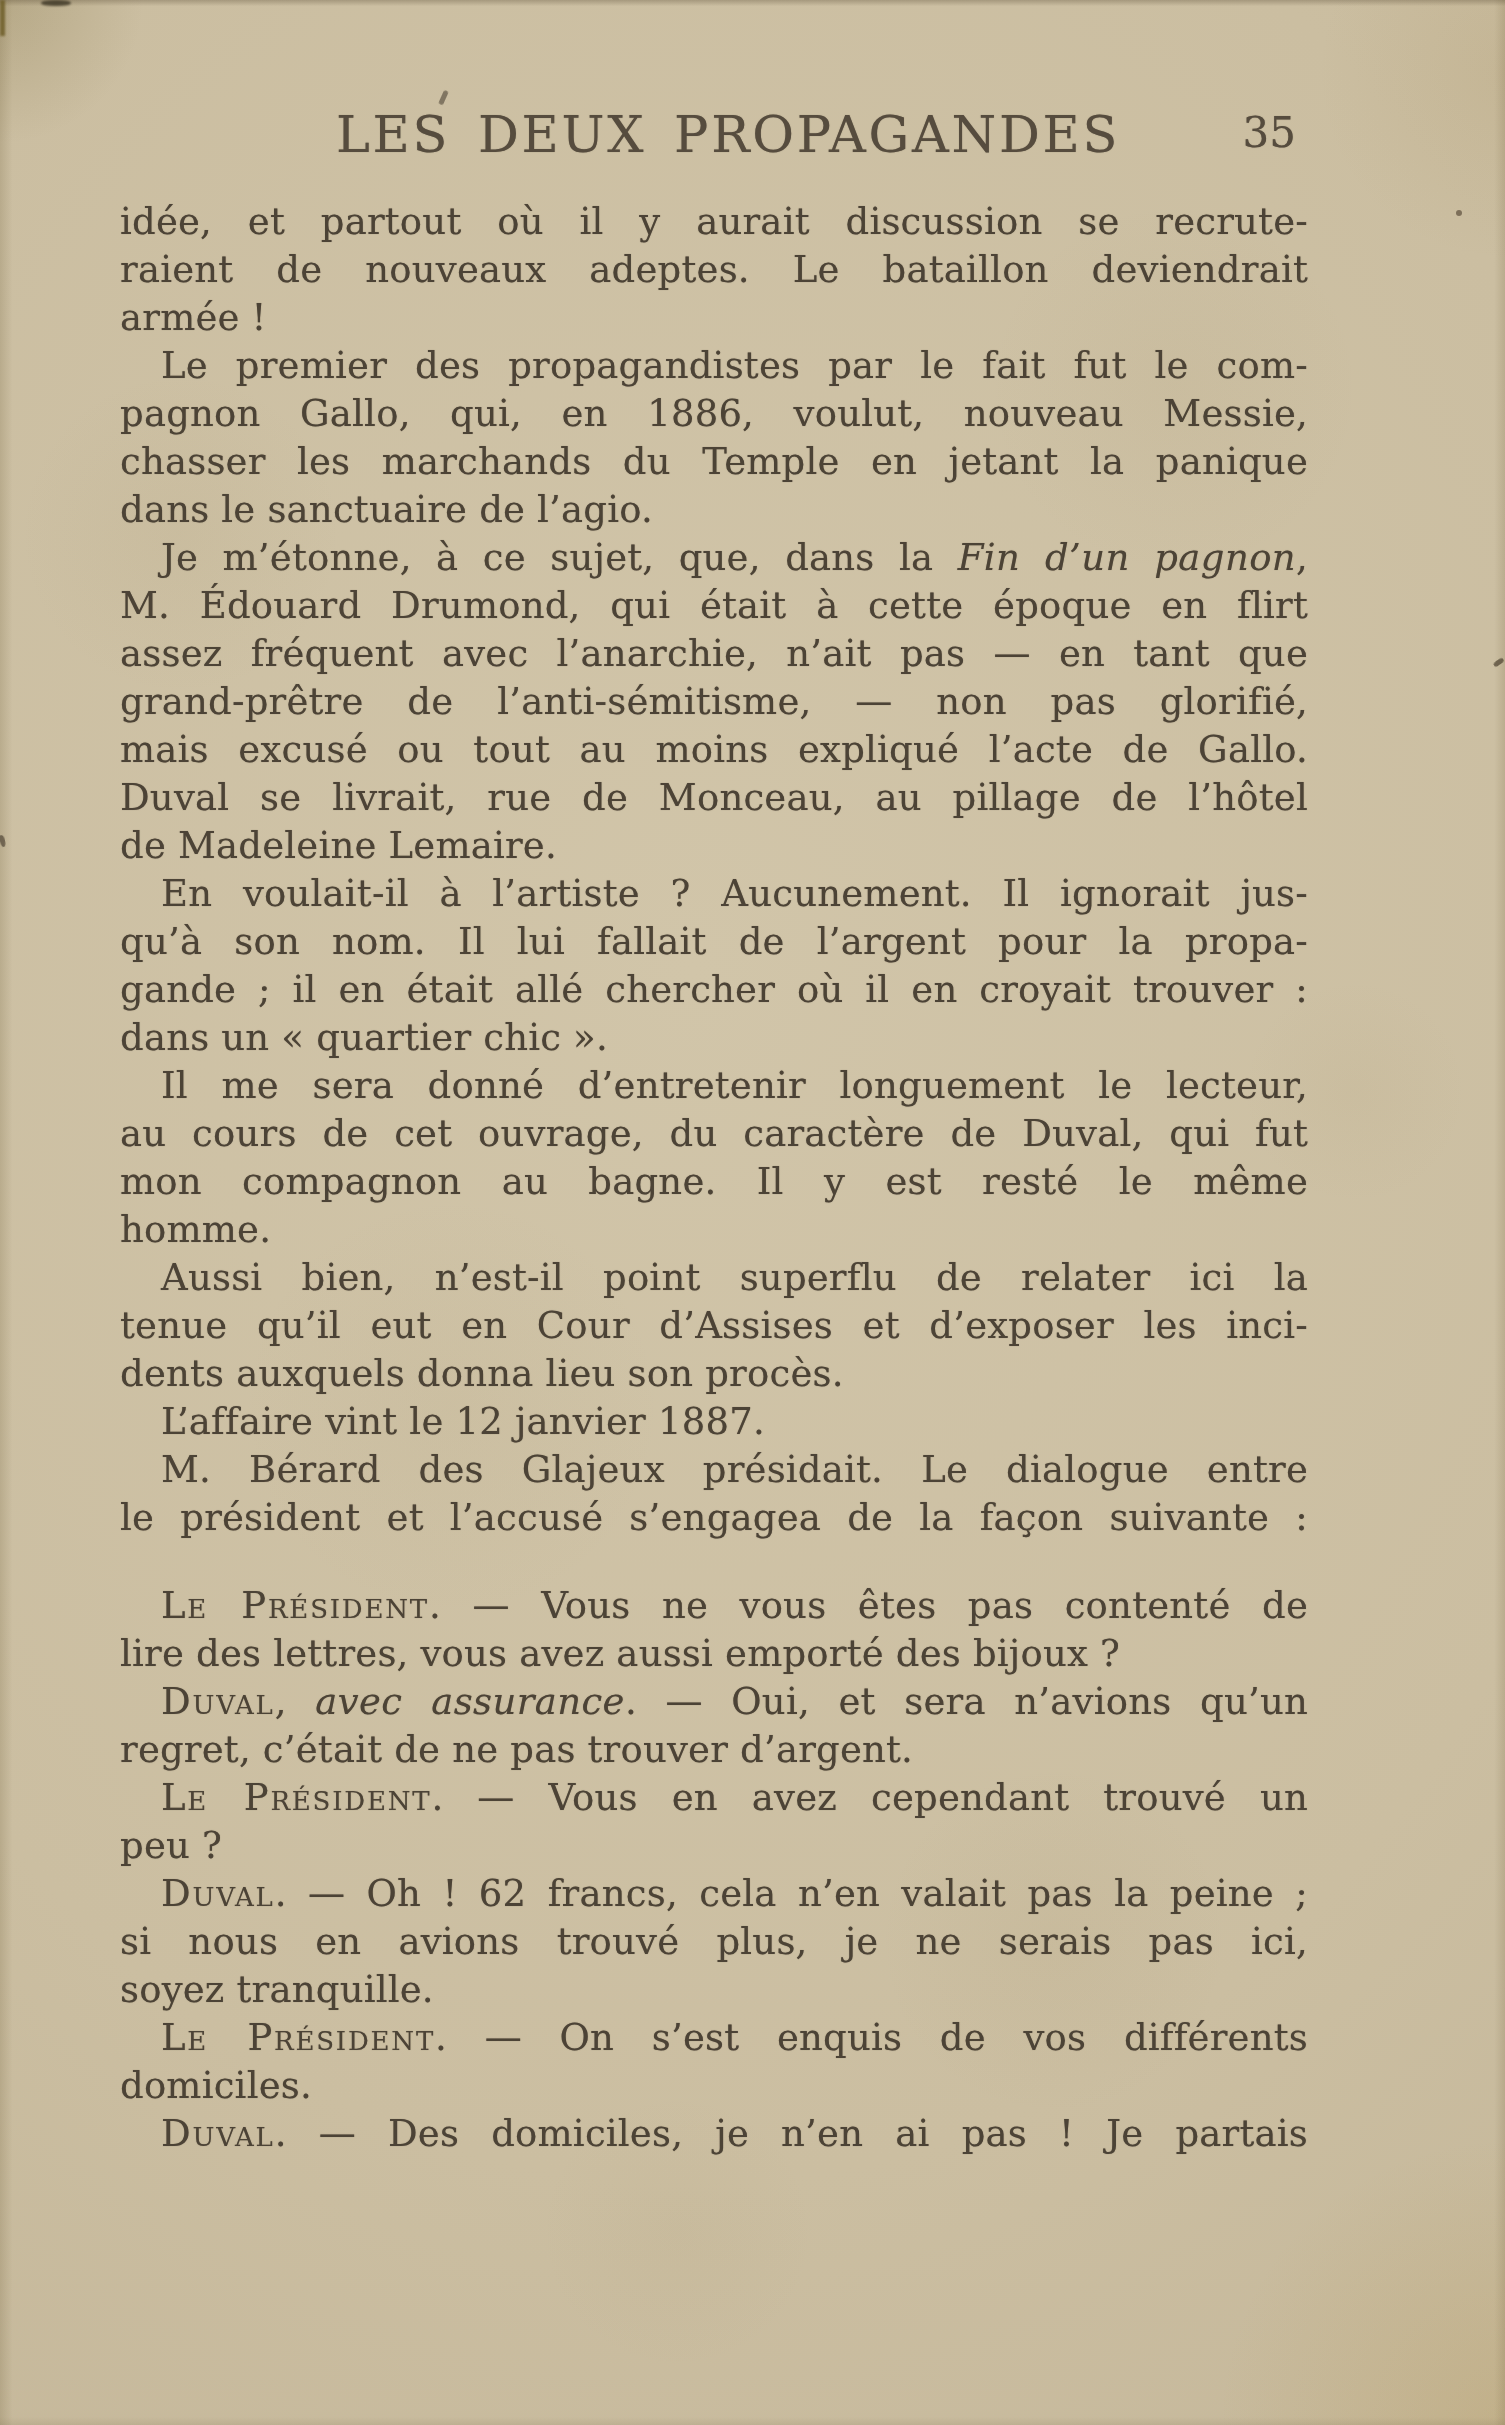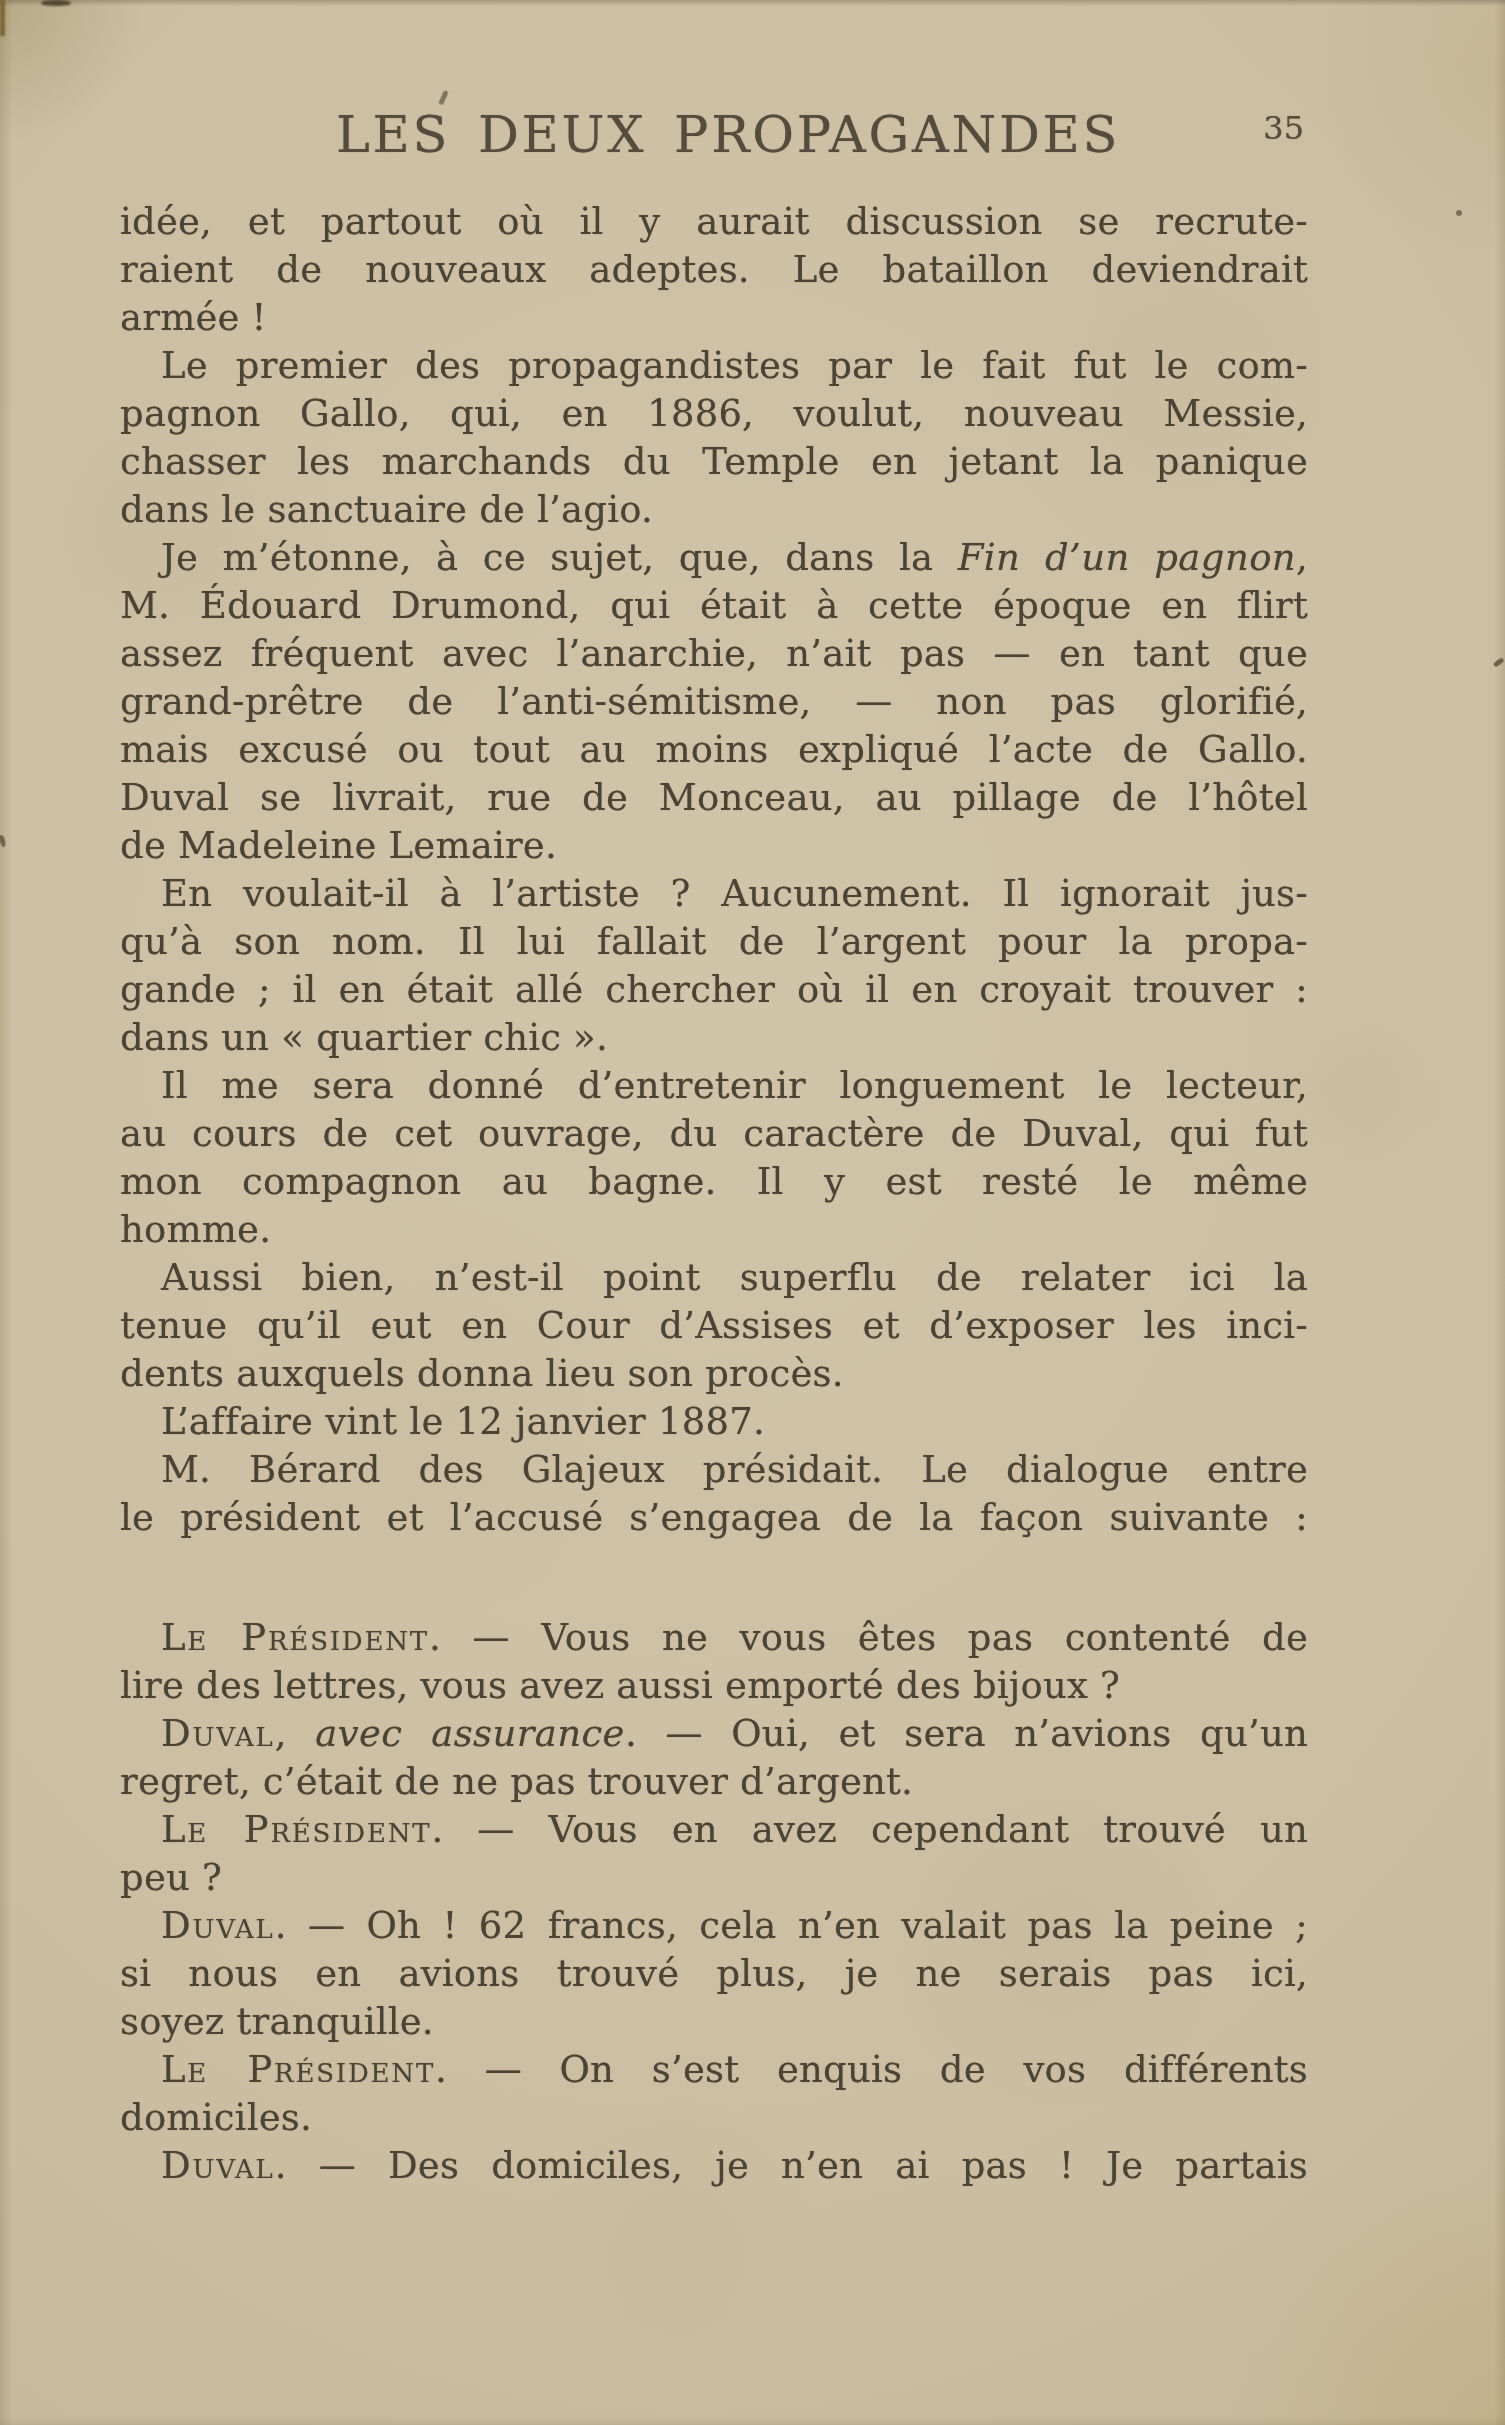--- a/index.html
+++ b/index.html
@@ -33,30 +33,30 @@
       radial-gradient(circle 196px at 45% 92%, rgba(150,130,85,0.05), rgba(150,130,85,0) 70%),
       radial-gradient(circle 161px at 90% 45%, rgba(150,128,80,0.05), rgba(150,128,80,0) 70%);
   }
   .soft{filter:blur(0.3px);}
   .header{position:absolute;left:134px;top:0;width:1188px;height:187px;z-index:2;}
   .title{
     position:absolute;left:50%;transform:translateX(-50%);top:109px;
     font-size:51px;line-height:1;letter-spacing:2.7px;word-spacing:9px;
     color:#564c3e;white-space:nowrap;
   }
-  .pagenum{position:absolute;right:18px;top:112px;font-size:32px;line-height:1;color:#564c3e;}
+  .pagenum{position:absolute;right:26px;top:112px;font-size:42px;line-height:1;color:#564c3e;}
   .text{position:absolute;left:120px;top:198px;width:1188px;z-index:2;}
   .line{
     font-size:37px;height:48px;line-height:48px;
     letter-spacing:0.2px;word-spacing:0;
     text-align:justify;text-align-last:justify;
   }
   .line.end{text-align-last:left;}
   .line.indent{padding-left:41px;}
-  .line.gap{margin-top:72px;}
+  .line.gap{margin-top:40px;}
   .sc{font-variant:small-caps;letter-spacing:1.8px;}
   .it{font-style:italic;letter-spacing:0.4px;}
   
   .artifact{position:absolute;pointer-events:none;z-index:3;}
   .strip-topleft{left:0;top:0;width:5.4px;height:36px;background:#6f5f2a;opacity:0.85;filter:blur(0.9px);}
   .smudge-top{left:41px;top:0;width:30px;height:6.2px;background:#3a3322;border-radius:45%;opacity:0.8;filter:blur(0.9px);}
   .pen-mark{left:441px;top:90px;width:4.5px;height:15px;background:#5a5040;border-radius:2.7px;transform:rotate(24deg);opacity:0.65;filter:blur(0.4px);}
   .speck-right-top{left:1456px;top:210px;width:6.2px;height:6.2px;background:#6a5c48;border-radius:50%;opacity:0.8;filter:blur(0.4px);}
   .fleck-right-mid{left:1493px;top:660px;width:10.7px;height:4.5px;background:#4a3f2e;border-radius:40%;transform:rotate(-35deg);opacity:0.7;filter:blur(0.4px);}
   .comma-left{left:0;top:835px;width:5.4px;height:11.6px;background:#574c3c;border-radius:0 60% 60% 60%;transform:rotate(-12deg);opacity:0.75;filter:blur(0.4px);}

